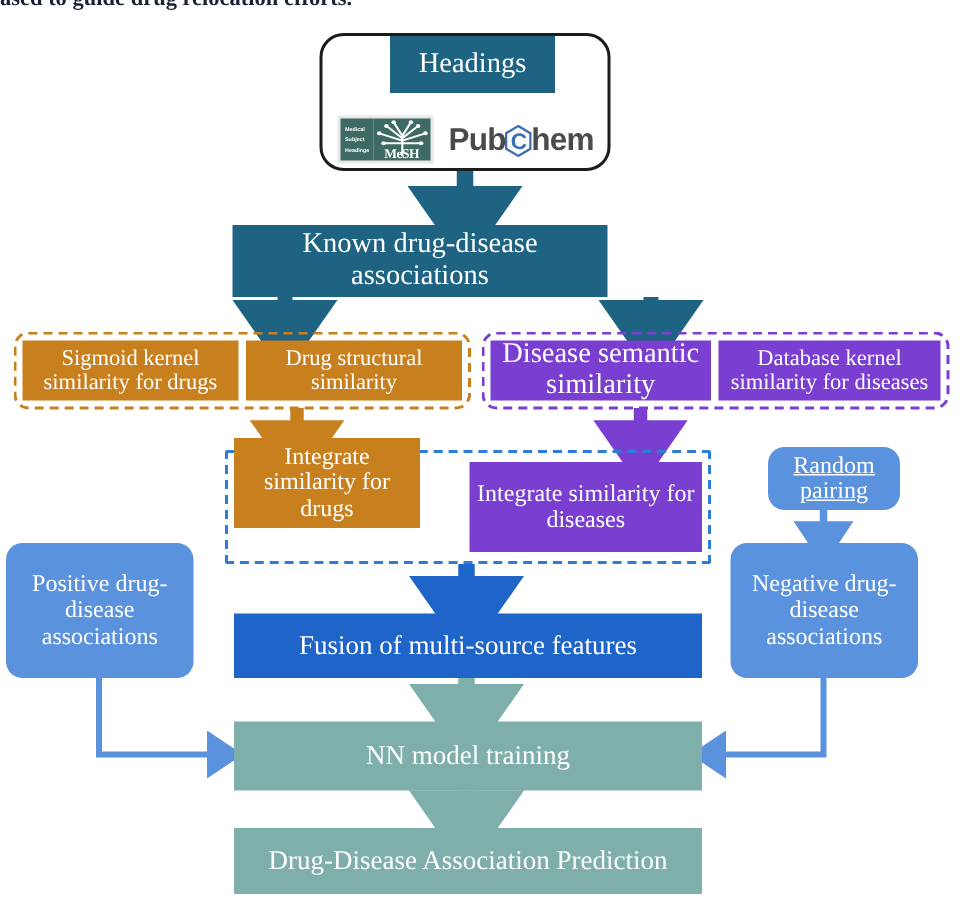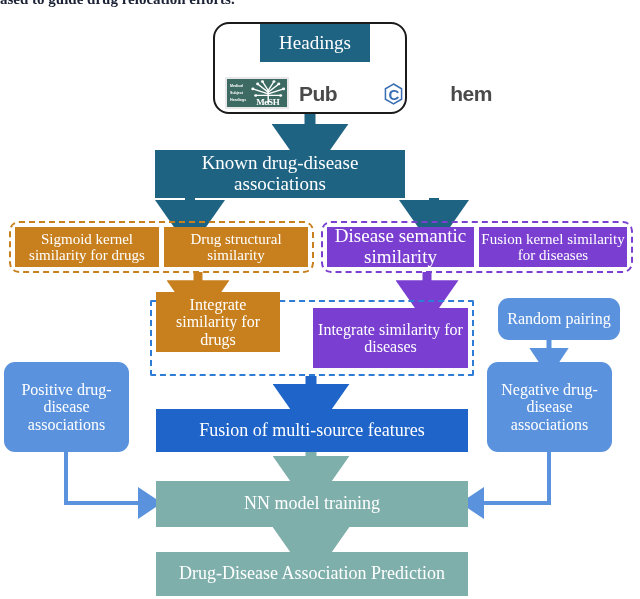--- a/index.html
+++ b/index.html
@@ -266,21 +266,21 @@
           <circle cx="14" cy="3" r="1.6"></circle>
             <circle cx="26" cy="3" r="1.6"></circle>
           <circle cx="7" cy="20" r="1.6"></circle>
             <circle cx="33" cy="20" r="1.6"></circle>
         </g>
       </svg>
       <div id="mesh-word">MeSH</div>
     </div>
   </div>
 
-  <div id="pubchem-logo" style="left:299px; top:82px;gap:48px;">
+  <div id="pubchem-logo" style="left:299px; top:82px;">
     <span>Pub</span>
     <span id="pubchem-hex">
       <svg viewBox="0 0 20 23" width="19" height="22">
         <polygon points="10,1 18.5,6 18.5,17 10,22 1.5,17 1.5,6" fill="none" stroke="#3a6fb5" stroke-width="1.6"></polygon>
       </svg>
       <span class="cglyph">C</span>
     </span>
     <span>hem</span>
   </div>
 
@@ -305,38 +305,38 @@
   <div class="dashframe" style="left:321px; top:221px; width:312px; height:52px;
        border-color:#7a3fd0;"></div>
 
   <div class="box" style="left:327px; top:227px; width:147px; height:40px;
        background:#7a3fd0; font-size:19px; padding:0 3px;">
     <span>Disease semantic similarity</span>
   </div>
 
   <div class="box" style="left:479px; top:227px; width:148px; height:40px;
        background:#7a3fd0; font-size:15px; padding:0 2px;">
-    <span>Fusion kernel similarity for diseases</span>
+    <span>Database kernel similarity for diseases</span>
   </div>
 
   <div class="dashframe-sq" style="left:150px; top:300px; width:324px; height:76px;
        border-color:#2d7cd6;"></div>
 
   <div class="box" style="left:156px; top:292px; width:124px; height:60px;
        background:#c8801f; font-size:16px; padding:0 4px;">
     <span>Integrate similarity for drugs</span>
   </div>
 
   <div class="box" style="left:313px; top:308px; width:155px; height:60px;
        background:#7a3fd0; font-size:16px; padding:0 4px;">
     <span>Integrate similarity for diseases</span>
   </div>
 
-  <div class="box rounded" style="left:498px; top:298px; width:122px; height:42px;
-       background:#5b92dd; font-size:16px; padding:0 4px;">
+  <div class="box rounded" style="left:512px; top:298px; width:88px; height:42px;
+       background:#5b92dd; font-size:16px; padding:0 4px;text-decoration:underline;">
     <span>Random pairing</span>
   </div>
 
   <div class="box rounded" style="left:4px; top:362px; width:125px; height:90px;
        background:#5b92dd; font-size:16px; padding:0 5px;">
     <span>Positive drug-disease associations</span>
   </div>
 
   <div class="box rounded" style="left:487px; top:362px; width:125px; height:90px;
        background:#5b92dd; font-size:16px; padding:0 5px;">

